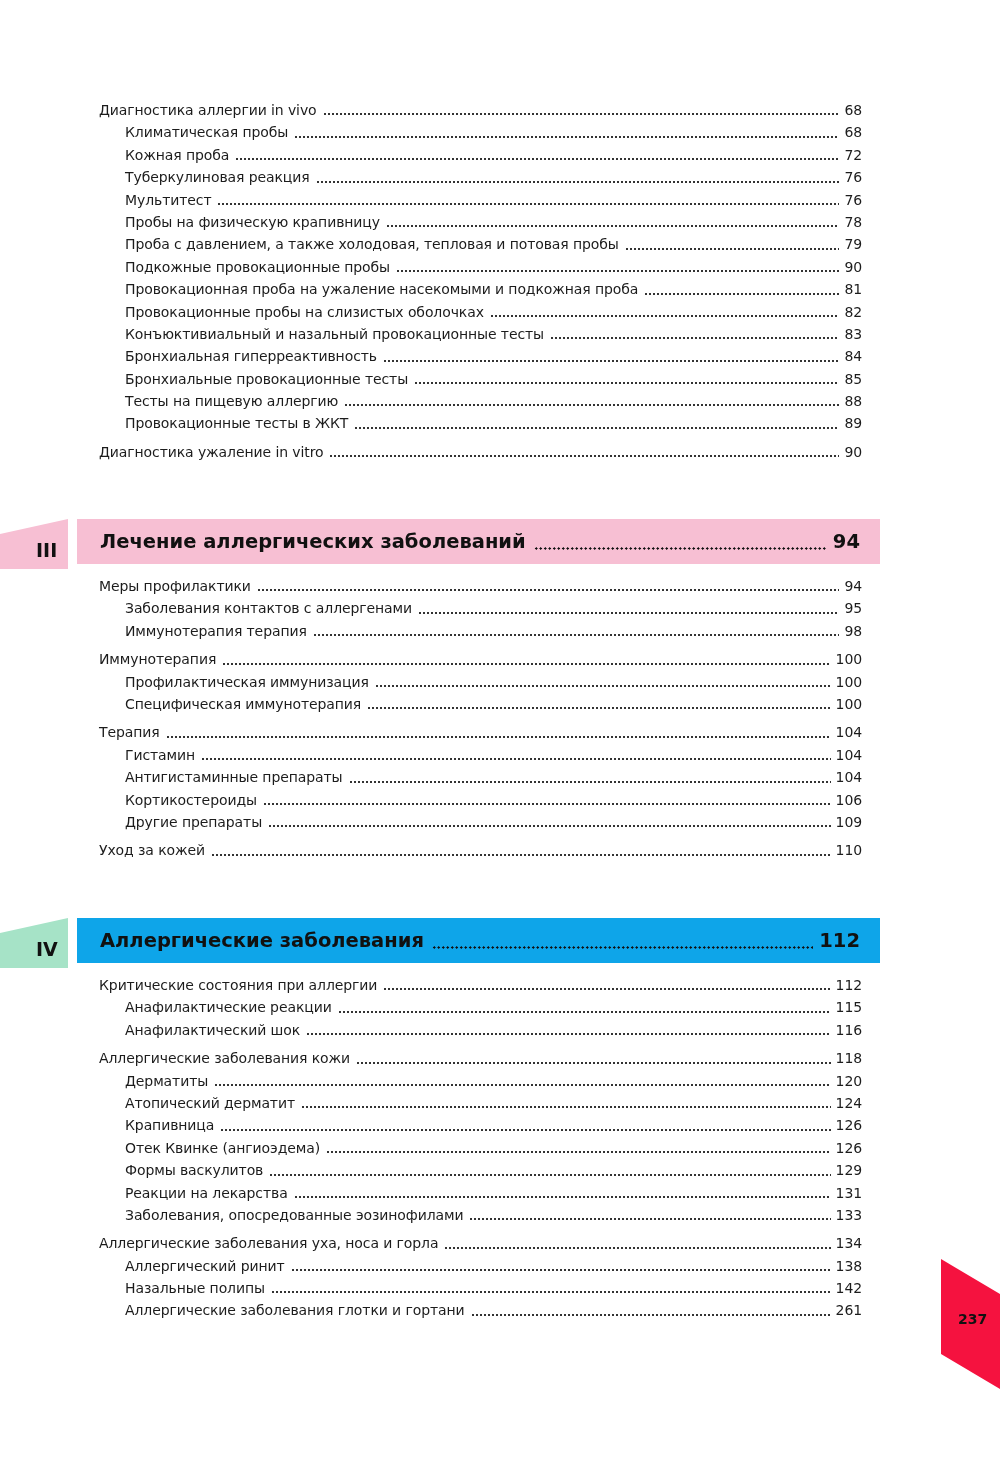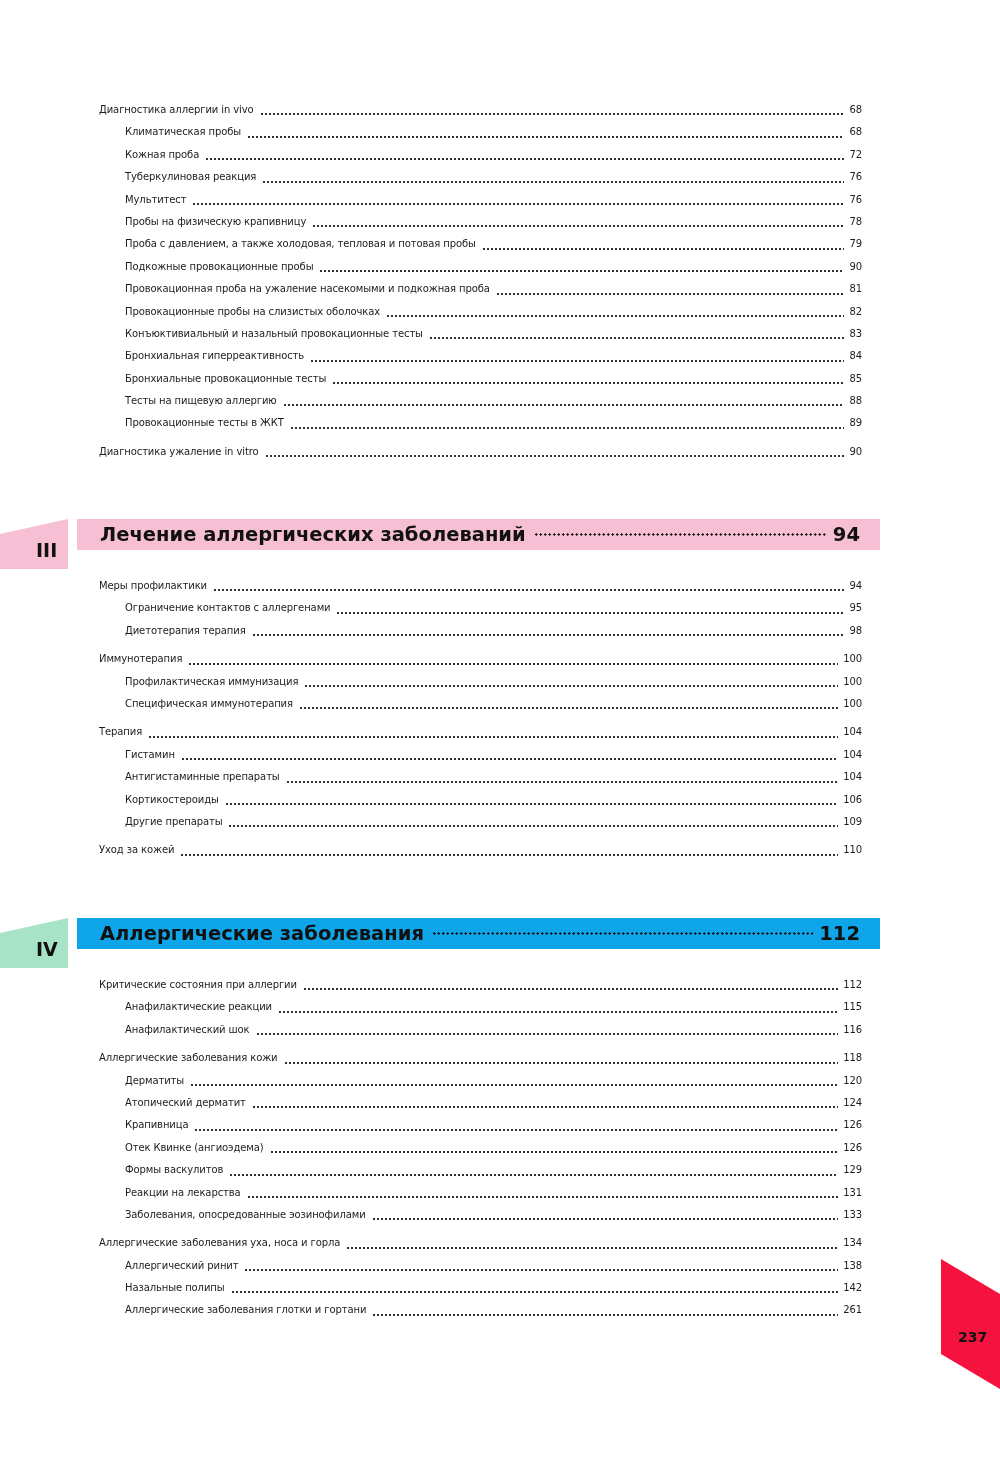--- a/index.html
+++ b/index.html
@@ -3,21 +3,21 @@
 <meta charset="utf-8">
 <style>
   html, body { margin: 0; padding: 0; }
   body {
     width: 1000px; height: 1466px; background: #ffffff; position: relative; overflow: hidden;
     font-family: "DejaVu Sans", "Liberation Sans", sans-serif; color: #1c1c1c;
   }
   .toc-group { position: absolute; left: 99px; width: 763px; }
   .row {
     display: flex; align-items: center; height: 22.4px; line-height: 22.4px;
-    font-size: 10px; white-space: nowrap; letter-spacing: -0.1px;
+    font-size: 14px; white-space: nowrap; letter-spacing: -0.1px;
   }
   .row.level-2 { padding-left: 26px; }
   .row .title { flex: 0 0 auto; padding-right: 6px; }
   .row .leader {
     flex: 1 1 auto; overflow: hidden; height: 2px; align-self: flex-end; margin-bottom: 6px;
     background-image: radial-gradient(circle, #333 0.8px, transparent 1px);
     background-size: 4px 2px; background-repeat: repeat-x; background-position: left center;
   }
   .row .page { flex: 0 0 auto; padding-left: 5px; text-align: right; }
   .gap { height: 6px; }
@@ -25,37 +25,37 @@
   .banner { position: absolute; left: 0; width: 880px; height: 45px; }
   .banner .tab {
     position: absolute; left: 0; top: 0; width: 68px; height: 50px;
     clip-path: polygon(0 30%, 100% 0, 100% 100%, 0 100%);
   }
   .banner .tab-num {
     position: absolute; left: 36px; top: 20px; font-weight: bold; font-size: 19px;
     font-family: "DejaVu Sans", sans-serif; color: #111;
   }
   .banner .bar {
-    position: absolute; left: 77px; top: 0; width: 803px; height: 31px;
+    position: absolute; left: 77px; top: 0; width: 803px; height: 45px;
     display: flex; align-items: center; box-sizing: border-box; padding: 0 20px 0 23px;
   }
   .banner .bar .btitle { font-weight: bold; font-size: 19.5px; white-space: nowrap; padding-right: 8px; color: #111; }
   .banner .bar .bleader {
     flex: 1 1 auto; height: 3px; align-self: flex-end; margin-bottom: 14px;
     background-image: radial-gradient(circle, #111 1.1px, transparent 1.3px);
     background-size: 4.5px 3px; background-repeat: repeat-x;
   }
   .banner .bar .bpage { font-weight: bold; font-size: 19.5px; padding-left: 6px; color: #111; }
 
   .page-marker {
     position: absolute; left: 941px; top: 1259px; width: 59px; height: 130px;
     clip-path: polygon(0 0, 100% 27%, 100% 100%, 0 73%);
   }
   .page-marker span {
-    position: absolute; left: 17px; top: 70px; font-weight: bold; font-size: 14px; color: #111;
+    position: absolute; left: 17px; top: 52px; font-weight: bold; font-size: 14px; color: #111;
     font-family: "DejaVu Sans", sans-serif;
   }
 </style>
 </head>
 <body>
 
 <div class="toc-group" style="top:99px;" id="g-top">
     <div class="row level-1">
       <span class="title">Диагностика аллергии in vivo</span>
       <span class="leader"></span>
@@ -149,26 +149,26 @@
   </div>
 </div>
 
 <div class="toc-group" style="top:575px;" id="g-iii">
     <div class="row level-1">
       <span class="title">Меры профилактики</span>
       <span class="leader"></span>
       <span class="page">94</span>
     </div>
     <div class="row level-2">
-      <span class="title">Ограничение контактов с аллергенами</span>
+      <span class="title">Заболевания контактов с аллергенами</span>
       <span class="leader"></span>
       <span class="page">95</span>
     </div>
     <div class="row level-2">
-      <span class="title">Диетотерапия терапия</span>
+      <span class="title">Иммунотерапия терапия</span>
       <span class="leader"></span>
       <span class="page">98</span>
     </div>
     <div class="gap"></div>
     <div class="row level-1">
       <span class="title">Иммунотерапия</span>
       <span class="leader"></span>
       <span class="page">100</span>
     </div>
     <div class="row level-2">

